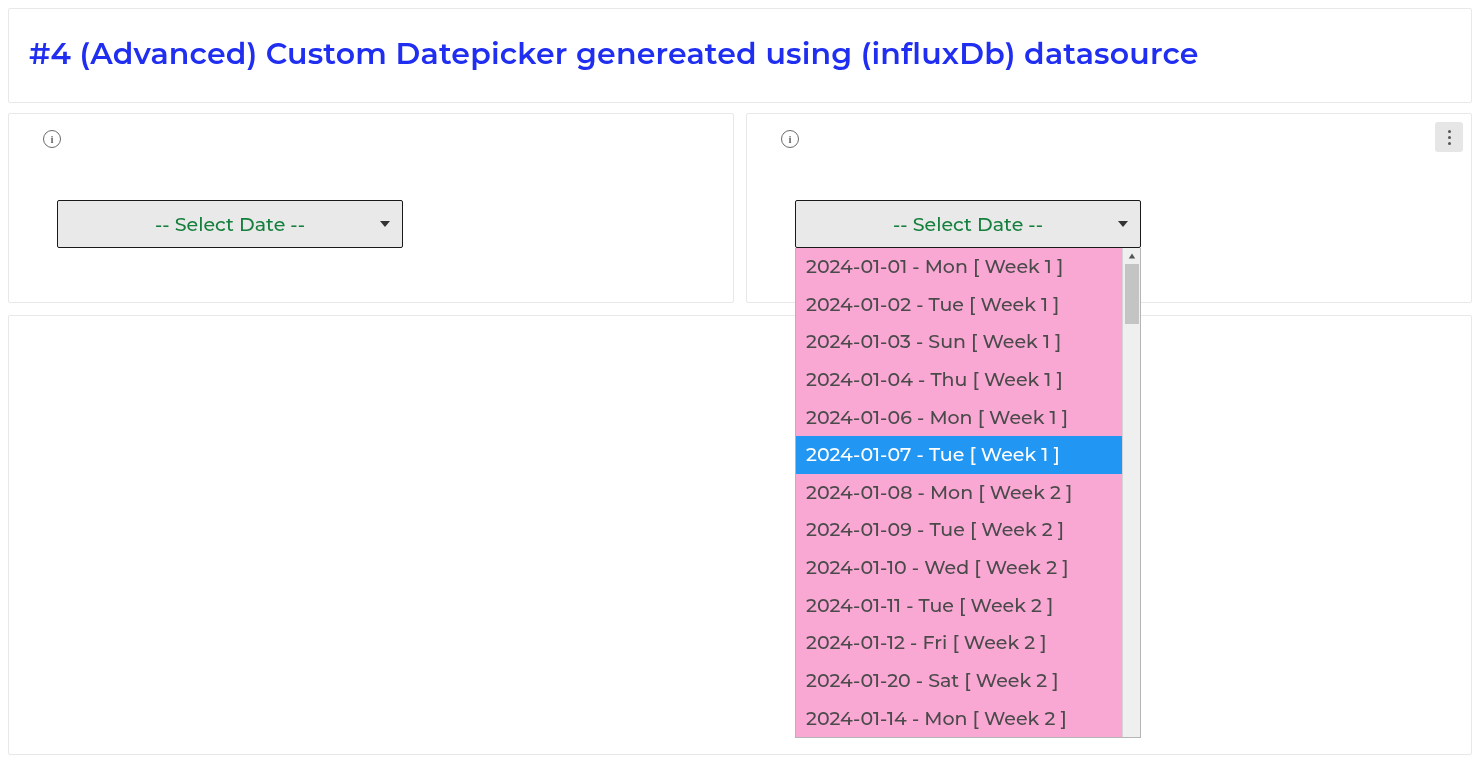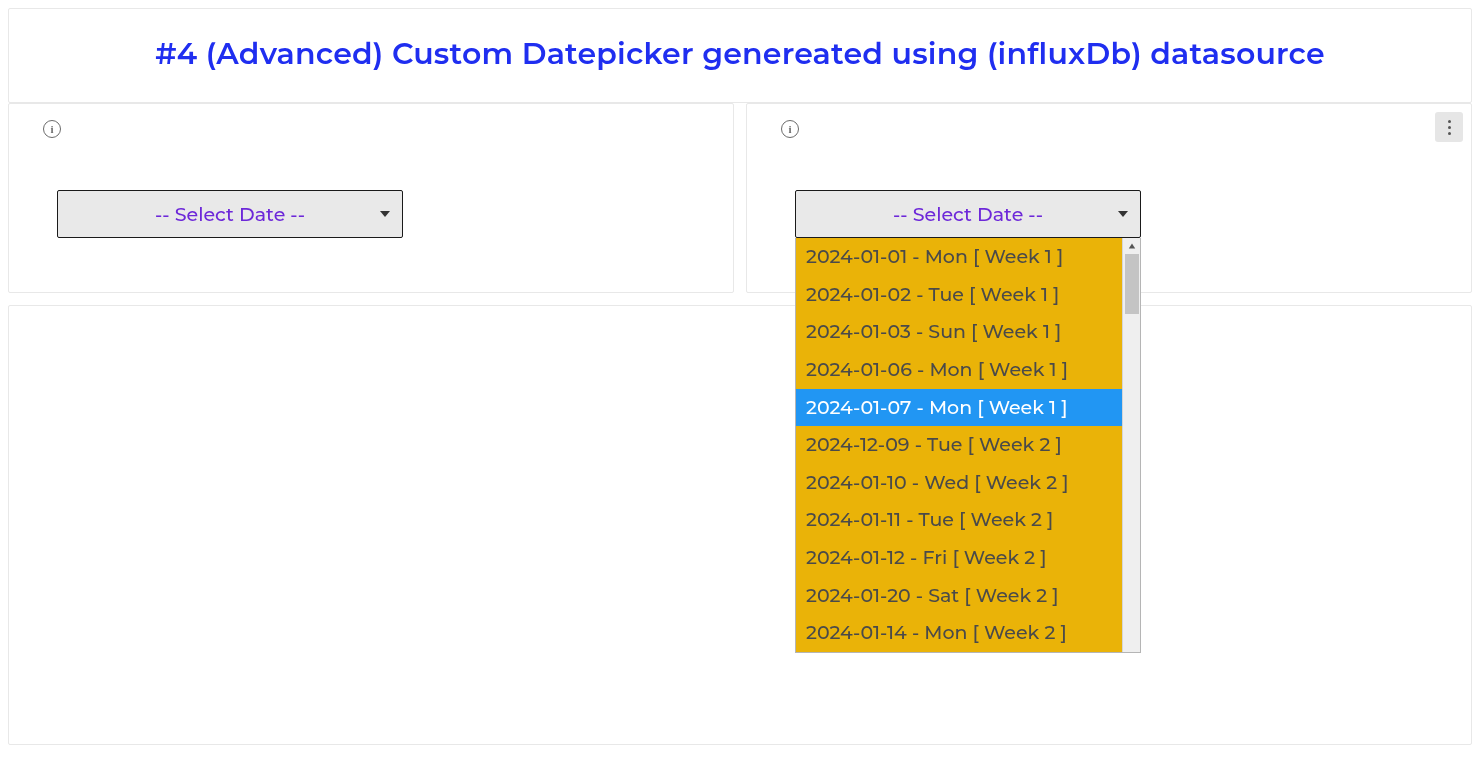--- a/index.html
+++ b/index.html
@@ -15,21 +15,22 @@
     overflow: hidden;
     color: #333;
   }
   .page {
     padding: 8px;
   }
   .title-row {
     border: 1px solid #e8e8e8;
     border-radius: 2px;
     padding: 26px 20px 30px 20px;
-    text-align: center;
+    text-align: left;
+    margin-bottom: 10px;
   }
   .title {
     font-size: 30px;
     font-weight: 600;
     color: #1f2ef0;
     letter-spacing: 0.2px;
   }
   .row2 {
     display: flex;
     gap: 12px;
@@ -92,42 +93,42 @@
     width: 346px;
     height: 48px;
     background: #e9e9e9;
     border: 1.5px solid #1a1a1a;
     border-radius: 2px;
     display: flex;
     align-items: center;
     justify-content: center;
     font-size: 19px;
     font-weight: 500;
-    color: #6d28d9;
+    color: #15803d;
     position: relative;
     cursor: pointer;
     user-select: none;
   }
   .chevron {
     position: absolute;
     right: 12px;
     top: 50%;
     transform: translateY(-50%);
     width: 0;
     height: 0;
     border-left: 5px solid transparent;
     border-right: 5px solid transparent;
     border-top: 6px solid #333;
   }
   .dropdown {
     position: absolute;
     top: 48px;
     left: 0;
     width: 346px;
-    background: #eab308;
+    background: #f9a8d4;
     border: 1px solid #b5b5b5;
     border-top: none;
     z-index: 100;
     max-height: 520px;
     overflow: hidden;
   }
   .dropdown-inner {
     width: 100%;
   }
   .option {
@@ -217,23 +218,25 @@
         <div class="fake-select">
           <span>-- Select Date --</span>
           <span class="chevron"></span>
         </div>
 
         <div class="dropdown">
           <div class="dropdown-inner" id="dropdown-options">
               <div class="option">2024-01-01 - Mon [ Week 1 ]</div>
               <div class="option">2024-01-02 - Tue [ Week 1 ]</div>
               <div class="option">2024-01-03 - Sun [ Week 1 ]</div>
+              <div class="option">2024-01-04 - Thu [ Week 1 ]</div>
               <div class="option">2024-01-06 - Mon [ Week 1 ]</div>
-              <div class="option highlighted">2024-01-07 - Mon [ Week 1 ]</div>
-              <div class="option">2024-12-09 - Tue [ Week 2 ]</div>
+              <div class="option highlighted">2024-01-07 - Tue [ Week 1 ]</div>
+              <div class="option">2024-01-08 - Mon [ Week 2 ]</div>
+              <div class="option">2024-01-09 - Tue [ Week 2 ]</div>
               <div class="option">2024-01-10 - Wed [ Week 2 ]</div>
               <div class="option">2024-01-11 - Tue [ Week 2 ]</div>
               <div class="option">2024-01-12 - Fri [ Week 2 ]</div>
               <div class="option">2024-01-20 - Sat [ Week 2 ]</div>
               <div class="option">2024-01-14 - Mon [ Week 2 ]</div>
             </div>
           <div class="scrollbar-track">
             <div class="scrollbar-up">
               <svg viewBox="0 0 10 10">
                   <polygon points="5,2 9,8 1,8" fill="#555"></polygon>

